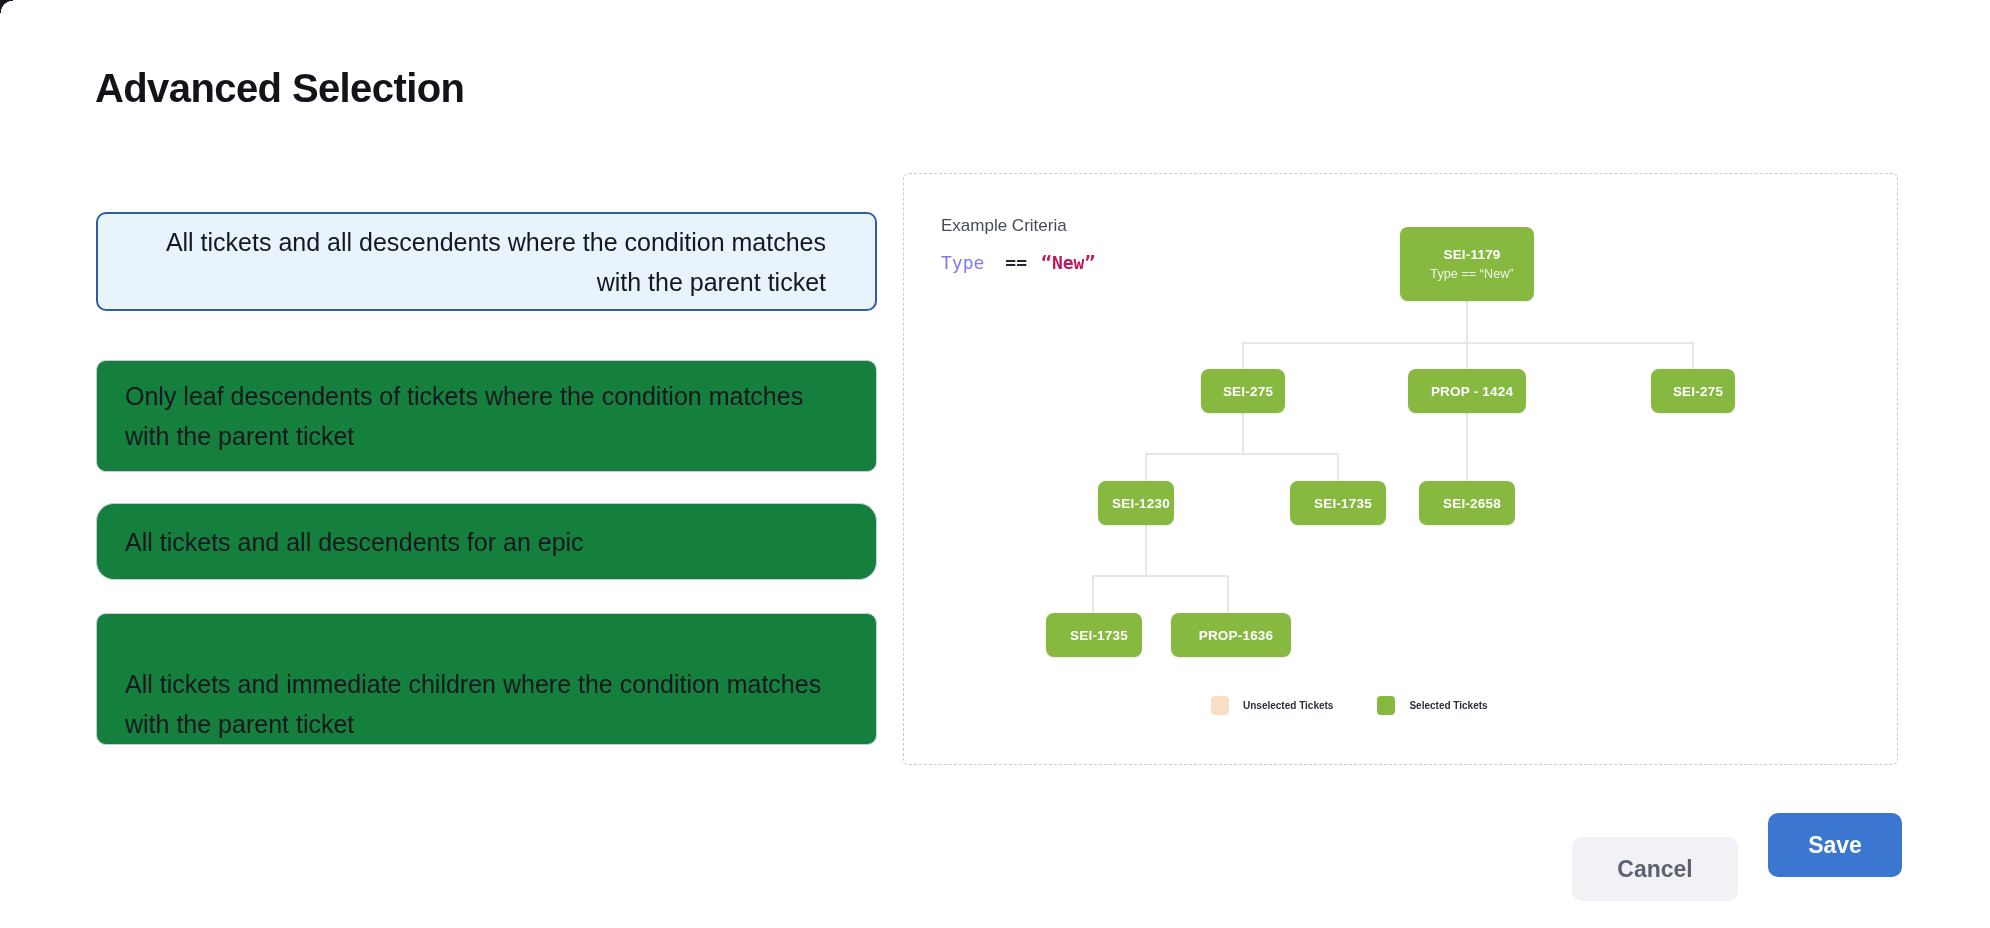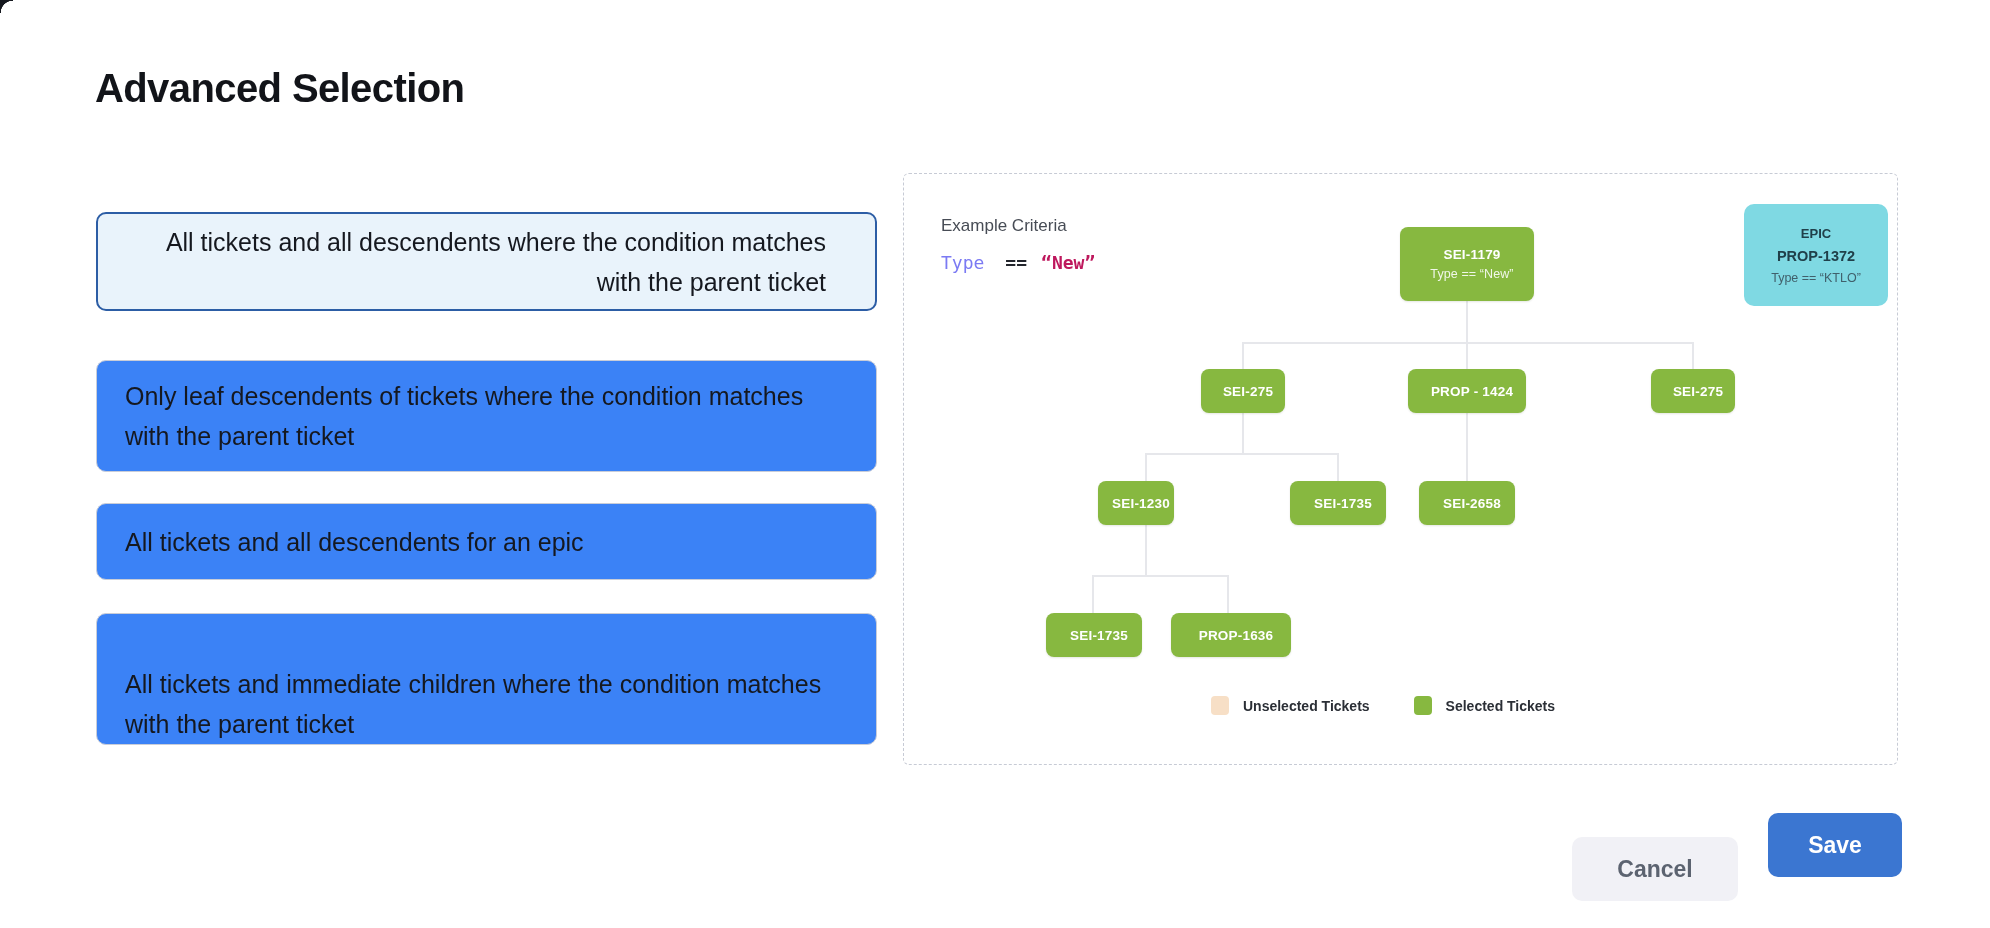--- a/index.html
+++ b/index.html
@@ -15,36 +15,36 @@
     background: radial-gradient(circle at 13px 13px, transparent 12px, #15181e 12.5px);
   }
   .page-title {
     position: absolute; left: 95px; top: 66px;
     font-size: 40px; font-weight: 700; color: #121419; letter-spacing: -0.6px;
   }
   
   .card {
     position: absolute; left: 96px; width: 781px;
     border: 1.5px solid #c9cdd8; border-radius: 10px;
-    background: #3b82f6;
+    background: #15803d;
     display: flex; align-items: center;
     padding: 0 28px;
     cursor: pointer;
   }
   .card.selected {
     border: 2px solid #2c5da5;
     background: #e9f3fb;
   }
   .card .card-label {
     font-size: 25px; line-height: 40px; font-weight: 500; color: #15181f;
     max-width: 700px;
   }
   .card1 { top: 212px; height: 99px; text-align: right; }
   .card2 { top: 360px; height: 112px; }
-  .card3 { top: 503px; height: 77px; }
+  .card3 { top: 503px; height: 77px; border-radius: 18px; }
   .card4 { top: 613px; height: 132px; align-items: flex-end; }
 
   
   .example-panel {
     position: absolute; left: 903px; top: 173px; width: 995px; height: 592px;
     border: 1.5px dashed #c7cbd5; border-radius: 6px; background: #ffffff;
   }
   .criteria-label {
     position: absolute; left: 37px; top: 42px;
     font-size: 17px; font-weight: 500; color: #474c55;
@@ -84,21 +84,21 @@
 
   
   .legend {
     position: absolute; left: 307px; top: 522px;
     display: flex; align-items: center; gap: 44px;
   }
   .legend-item { display: flex; align-items: center; gap: 14px; }
   .swatch { width: 18px; height: 19px; border-radius: 4px; }
   .swatch.sw-unselected { background: #f7dfc6; }
   .swatch.sw-selected { background: #87b840; }
-  .legend-label { font-size: 14px; font-weight: 700; color: #2b2f36; }
+  .legend-label { font-size: 10px; font-weight: 700; color: #2b2f36; }
 
   
   .btn {
     position: absolute; top: 813px; height: 64px;
     border: none; border-radius: 10px;
     font-family: "Liberation Sans", sans-serif;
     font-size: 23px; font-weight: 700;
     display: flex; align-items: center; justify-content: center;
     cursor: pointer;
   }
@@ -125,25 +125,20 @@
   <span class="card-label">All tickets and immediate children where the condition matches with the parent ticket</span>
 </div>
 
 <div class="example-panel">
 
   <div class="criteria-label">Example Criteria</div>
   <div class="criteria-code">
     <span class="code-field">Type</span><span class="code-op">==</span><span class="code-value">“New”</span>
   </div>
 
-  <div class="epic-card">
-    <div class="epic-type">EPIC</div>
-    <div class="epic-id">PROP-1372</div>
-    <div class="epic-cond">Type == “KTLO”</div>
-  </div>
 
   <div class="cl" style="left:562px;top:127px;width:2px;height:41px"></div>
   <div class="cl" style="left:338px;top:168px;width:452px;height:2px"></div>
   <div class="cl" style="left:338px;top:168px;width:2px;height:27px"></div>
   <div class="cl" style="left:562px;top:168px;width:2px;height:27px"></div>
   <div class="cl" style="left:788px;top:168px;width:2px;height:27px"></div>
   <div class="cl" style="left:338px;top:239px;width:2px;height:40px"></div>
   <div class="cl" style="left:241px;top:279px;width:194px;height:2px"></div>
   <div class="cl" style="left:241px;top:279px;width:2px;height:28px"></div>
   <div class="cl" style="left:433px;top:279px;width:2px;height:28px"></div>

